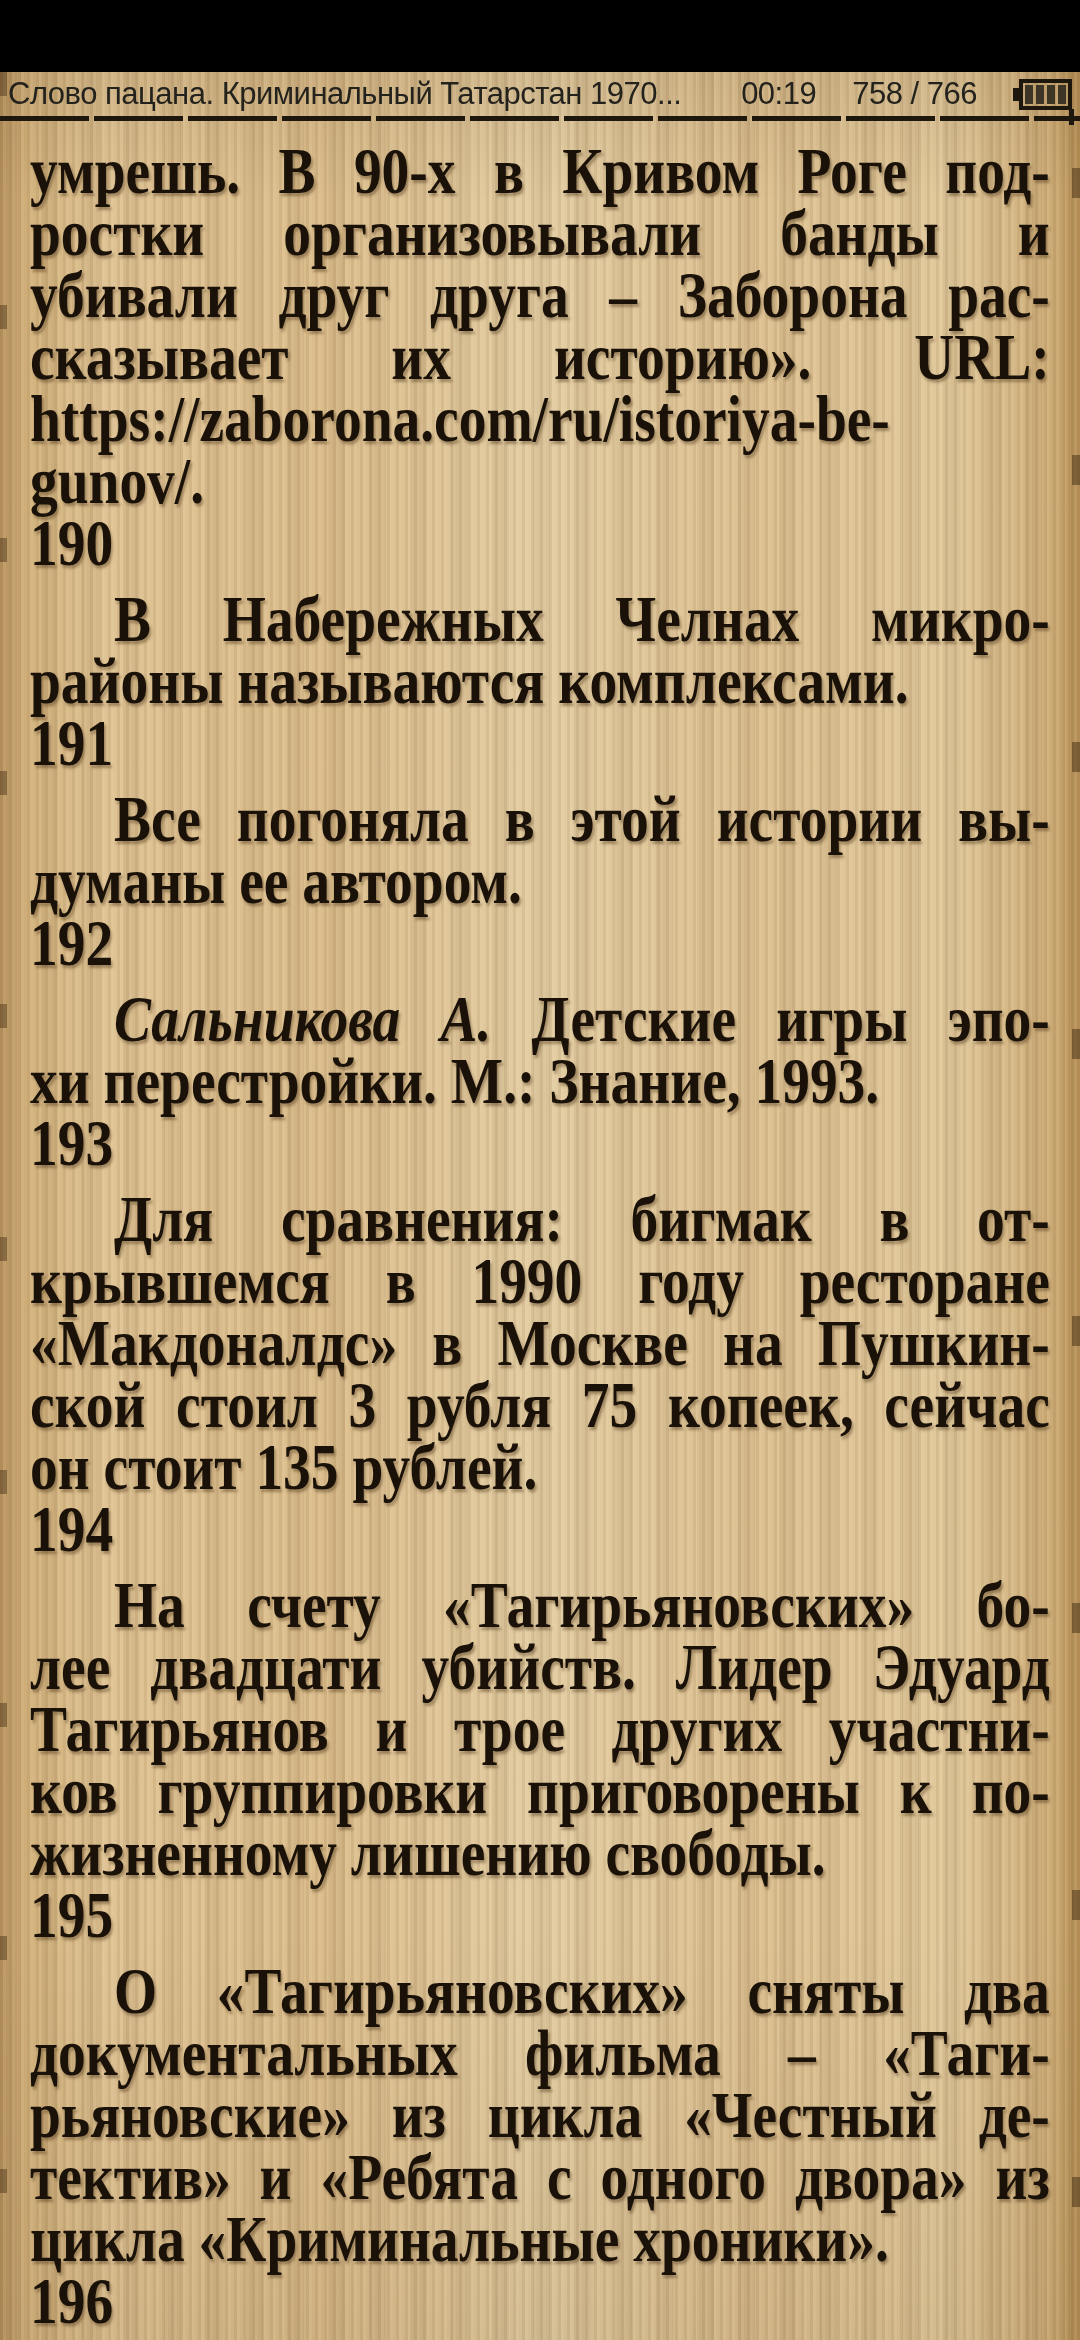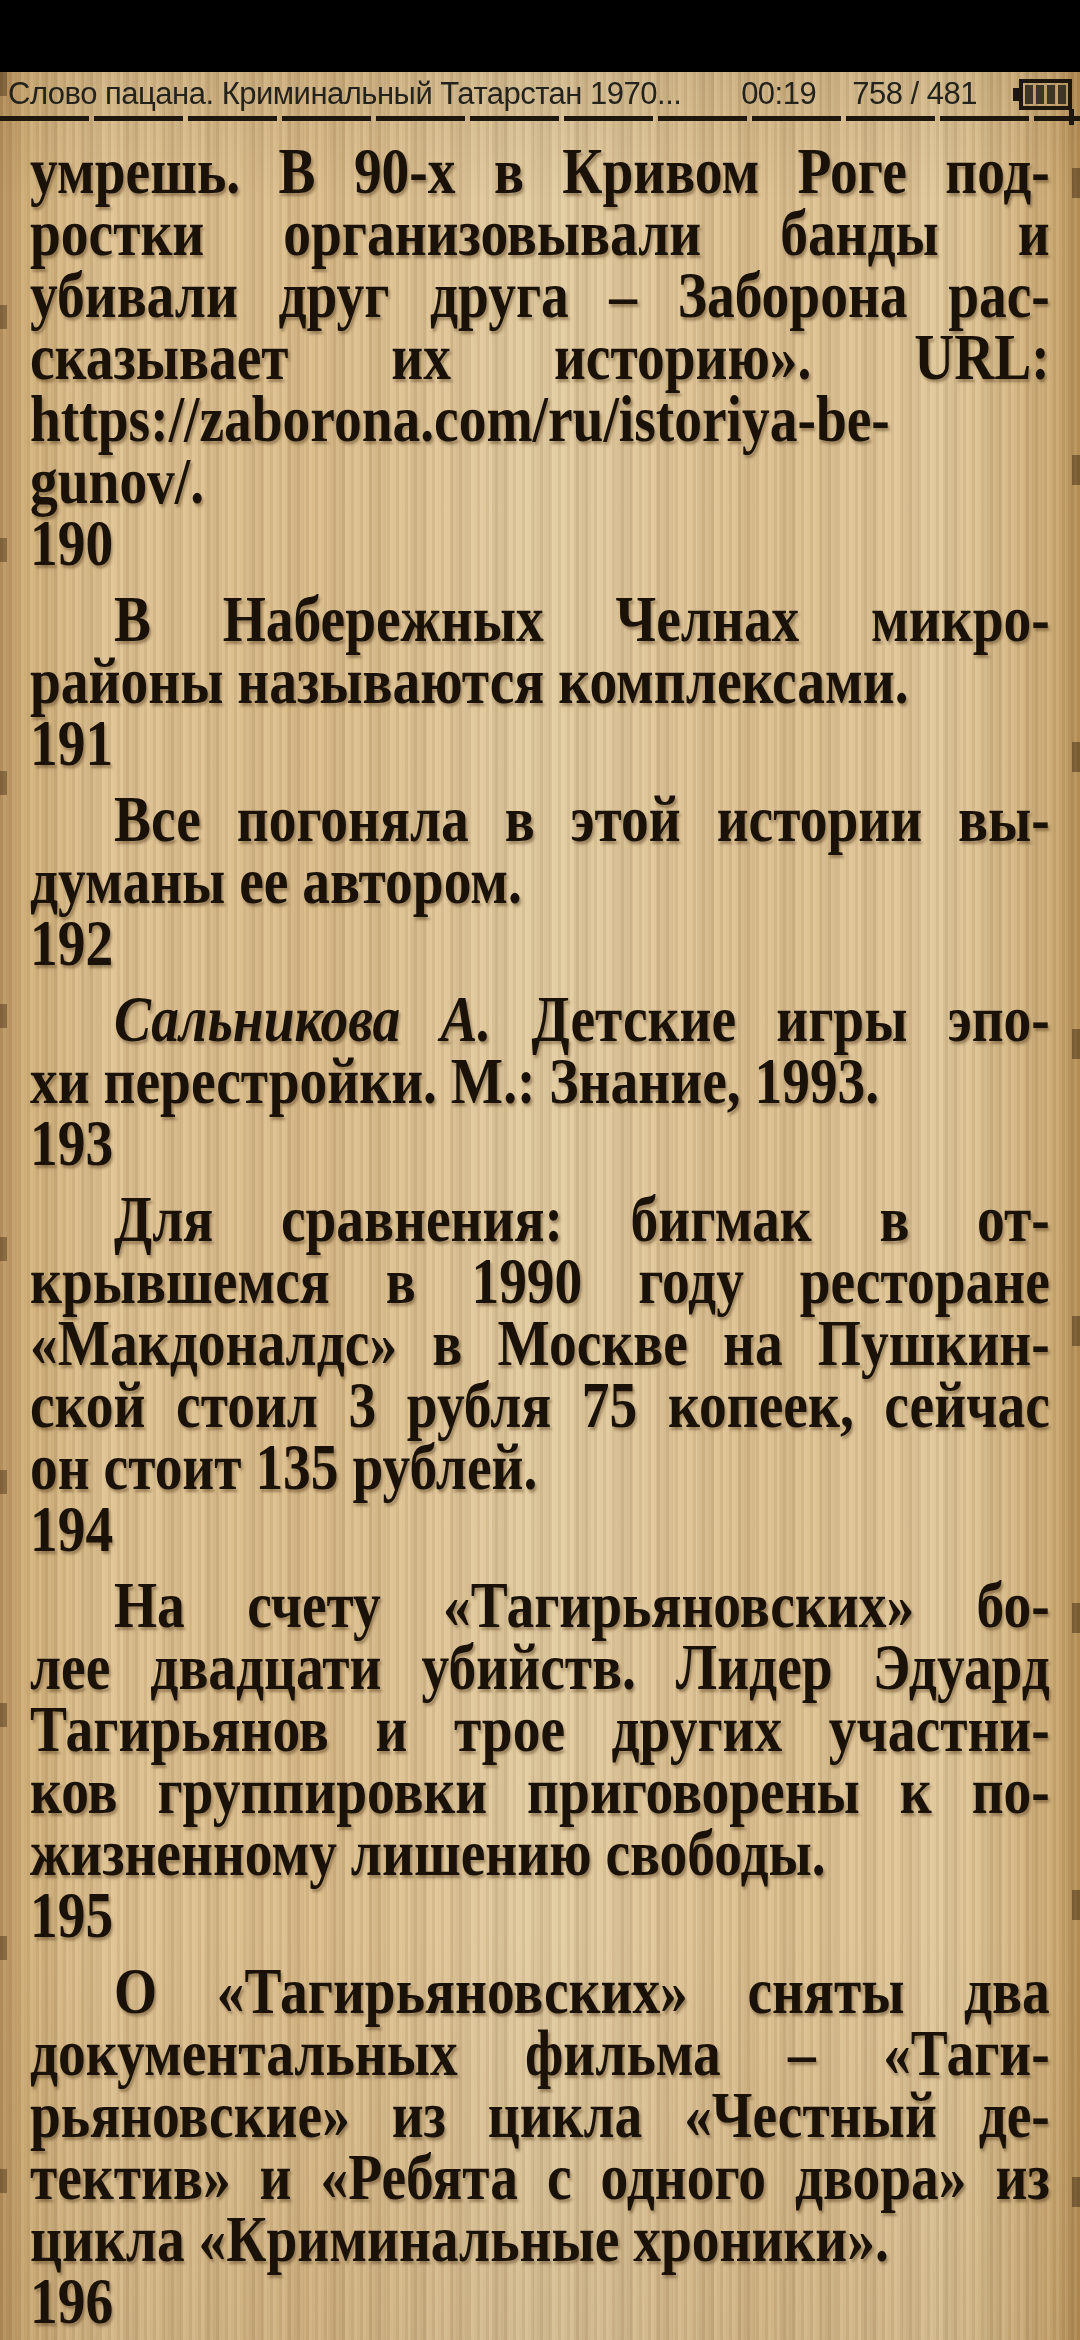--- a/index.html
+++ b/index.html
@@ -68,21 +68,21 @@
 <body>
 
 <div>
   <div class="top-black"></div>
   <div class="paper">
 
     <div class="statusline">
       <span class="title">Слово пацана. Криминальный Татарстан 1970...</span>
       <span class="meta">
         <span>00:19</span>
-        <span>758 / 481</span>
+        <span>758 / 766</span>
         <span class="battery">
           <span class="nub"></span>
           <span class="cell" id="battery-cell">
               <i></i>
               <i></i>
               <i></i>
               <i></i>
             </span>
         </span>
       </span>

